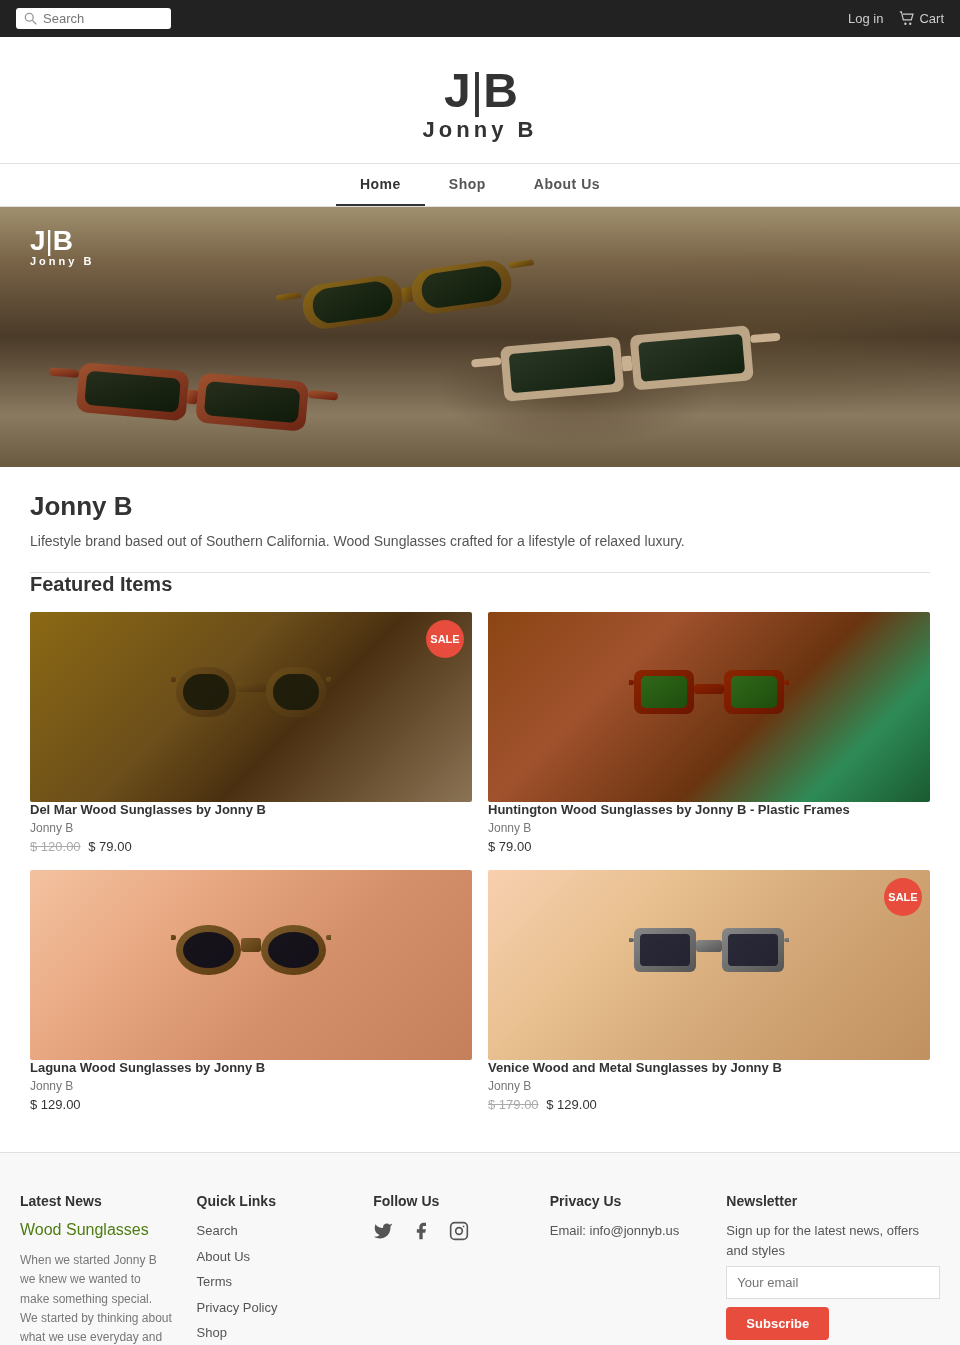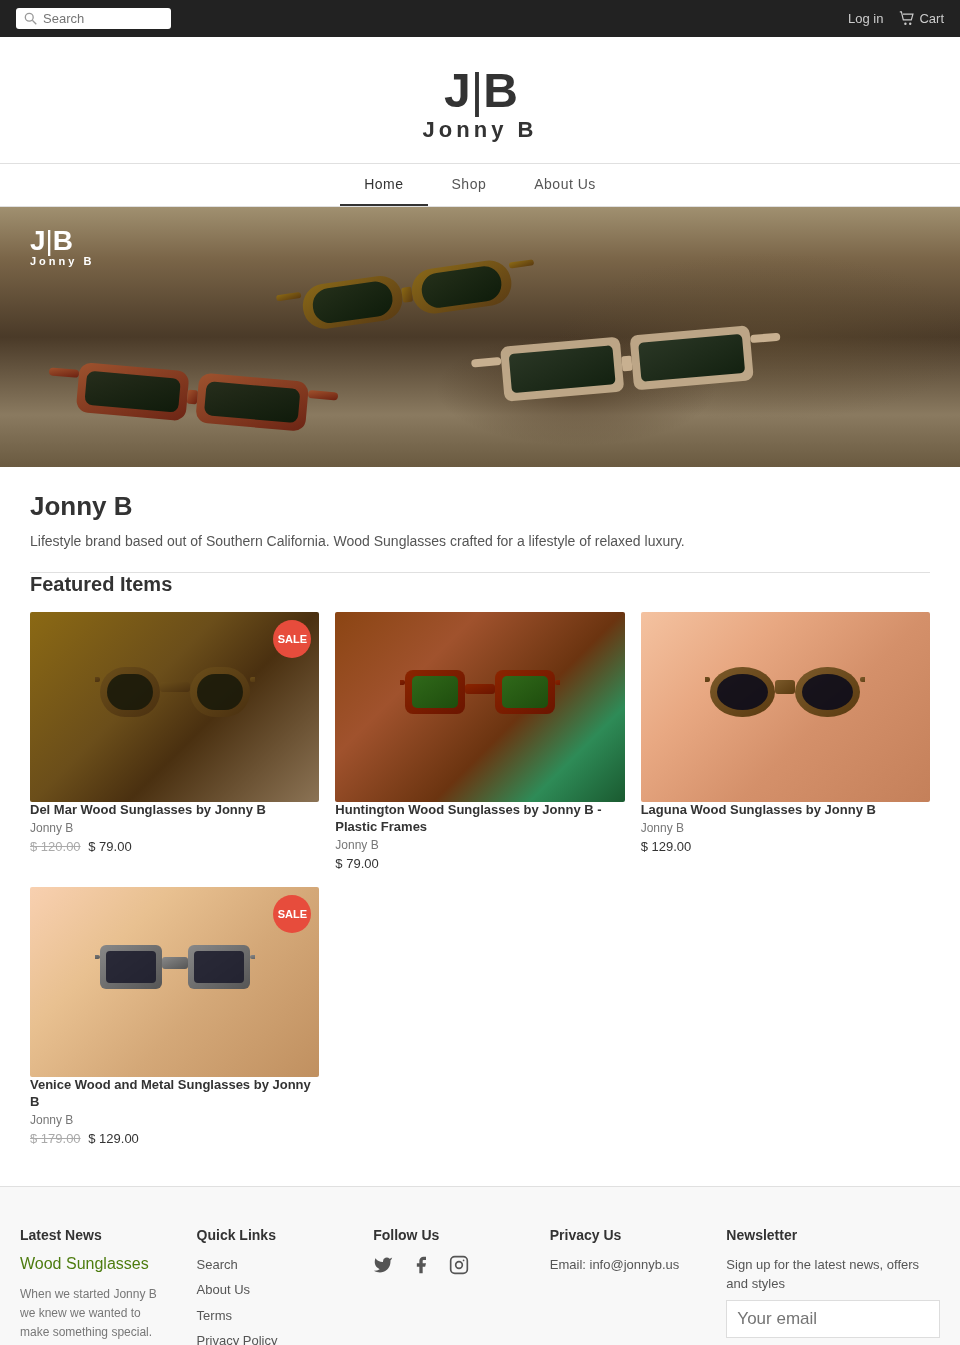--- a/index.html
+++ b/index.html
@@ -64,21 +64,21 @@
       display: flex;
       justify-content: center;
       padding: 0;
     }
     .main-nav a {
       display: inline-block;
       padding: 12px 24px;
       text-decoration: none;
       color: #555;
       font-size: 14px;
-      font-weight: 400;
+      font-weight: 700;
       letter-spacing: 0.5px;
     }
     .main-nav a.active {
       border-bottom: 2px solid #333;
       color: #333;
     }
 
     
     .hero-banner {
       width: 100%;
@@ -141,21 +141,21 @@
     .section-title {
       font-size: 20px;
       font-weight: 700;
       margin: 16px 0 16px;
       color: #333;
       border-top: 1px solid #e0e0e0;
     }
 
     .products-grid {
       display: grid;
-      grid-template-columns: repeat(3, 1fr);
+      grid-template-columns: repeat(2, 1fr);
       gap: 16px;
       margin-bottom: 40px;
     }
     .product-card {
       position: relative;
       cursor: pointer;
     }
     .product-img {
       width: 100%;
       height: 190px;
@@ -266,21 +266,21 @@
     .newsletter-text {
       font-size: 12px;
       color: #777;
       line-height: 1.5;
       margin-bottom: 10px;
     }
     .newsletter-input {
       width: 100%;
       padding: 8px 10px;
       border: 1px solid #ddd;
-      font-size: 17px;
+      font-size: 13px;
       color: #aaa;
       margin-bottom: 8px;
       outline: none;
     }
     .subscribe-btn {
       background: #e74c3c;
       color: #fff;
       border: none;
       padding: 9px 20px;
       font-size: 13px;

